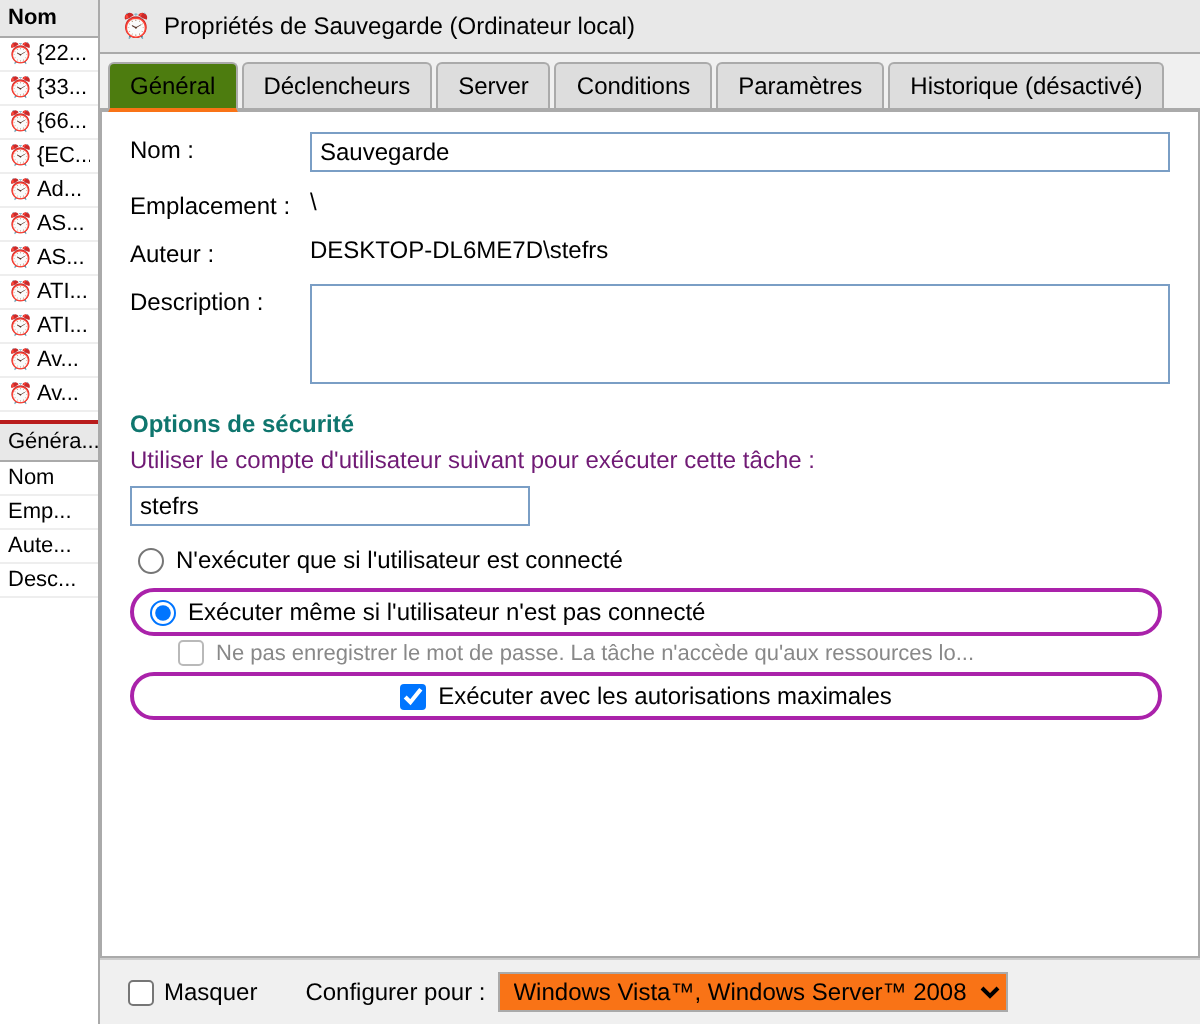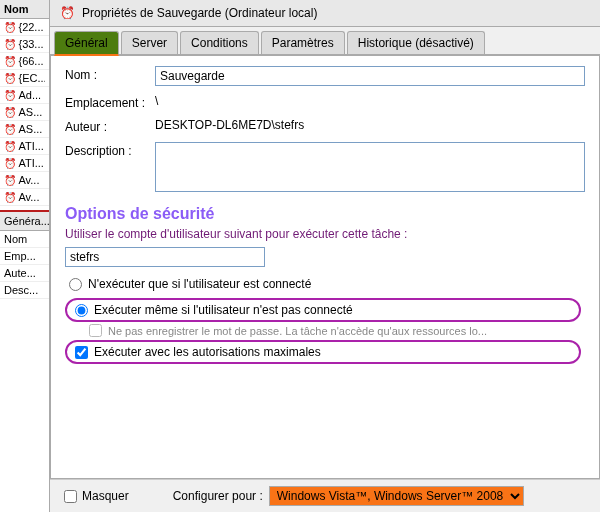--- a/index.html
+++ b/index.html
@@ -133,24 +133,24 @@
       border: 1px solid #7a9ec5;
       padding: 2px 4px;
       font-size: 12px;
       width: 100%;
       height: 50px;
       resize: none;
       background: #fff;
     }
 
     .section-title {
-      font-size: 16px;
+      font-size: 12px;
       font-weight: bold;
       margin: 10px 0 4px 0;
-      color: #8b5cf6;
+      color: #0f766e;
     }
     .section-desc {
       font-size: 12px;
       margin-bottom: 6px;
       color: #701a75;
     }
 
     .user-input-row {
       display: flex;
       margin-bottom: 8px;
@@ -178,20 +178,21 @@
       font-size: 12px;
     }
 
     
     .checkbox-row {
       display: flex;
       align-items: center;
       gap: 6px;
       margin: 2px 4px;
       padding: 2px 4px;
+      justify-content: center;
     }
     .checkbox-row input[type="checkbox"] {
       margin: 0;
     }
 
     .sub-checkbox-row {
       display: flex;
       align-items: center;
       gap: 6px;
       margin-left: 24px;
@@ -203,21 +204,21 @@
       opacity: 0.5;
     }
 
     
     .bottom-bar {
       display: flex;
       align-items: center;
       padding: 6px 14px;
       background: #f0f0f0;
       border-top: 1px solid #ccc;
-      gap: 22px;
+      gap: 2px;
     }
     .bottom-checkbox-row {
       display: flex;
       align-items: center;
       gap: 5px;
     }
     .configure-label {
       font-size: 12px;
       margin-left: 14px;
     }
@@ -316,20 +317,21 @@
   <div class="main-panel">
 
     <div class="dialog-title">
       <span class="dialog-title-icon">⏰</span>
       <span>Propriétés de Sauvegarde (Ordinateur local)</span>
     </div>
 
     <div class="tab-bar">
       <div id="tab-list" style="display:flex;gap:0;">
           <div class="tab active">Général</div>
+          <div class="tab">Déclencheurs</div>
           <div class="tab">Server</div>
           <div class="tab">Conditions</div>
           <div class="tab">Paramètres</div>
           <div class="tab">Historique (désactivé)</div>
         </div>
     </div>
 
     <div class="form-content">
 
       <div class="form-row">

